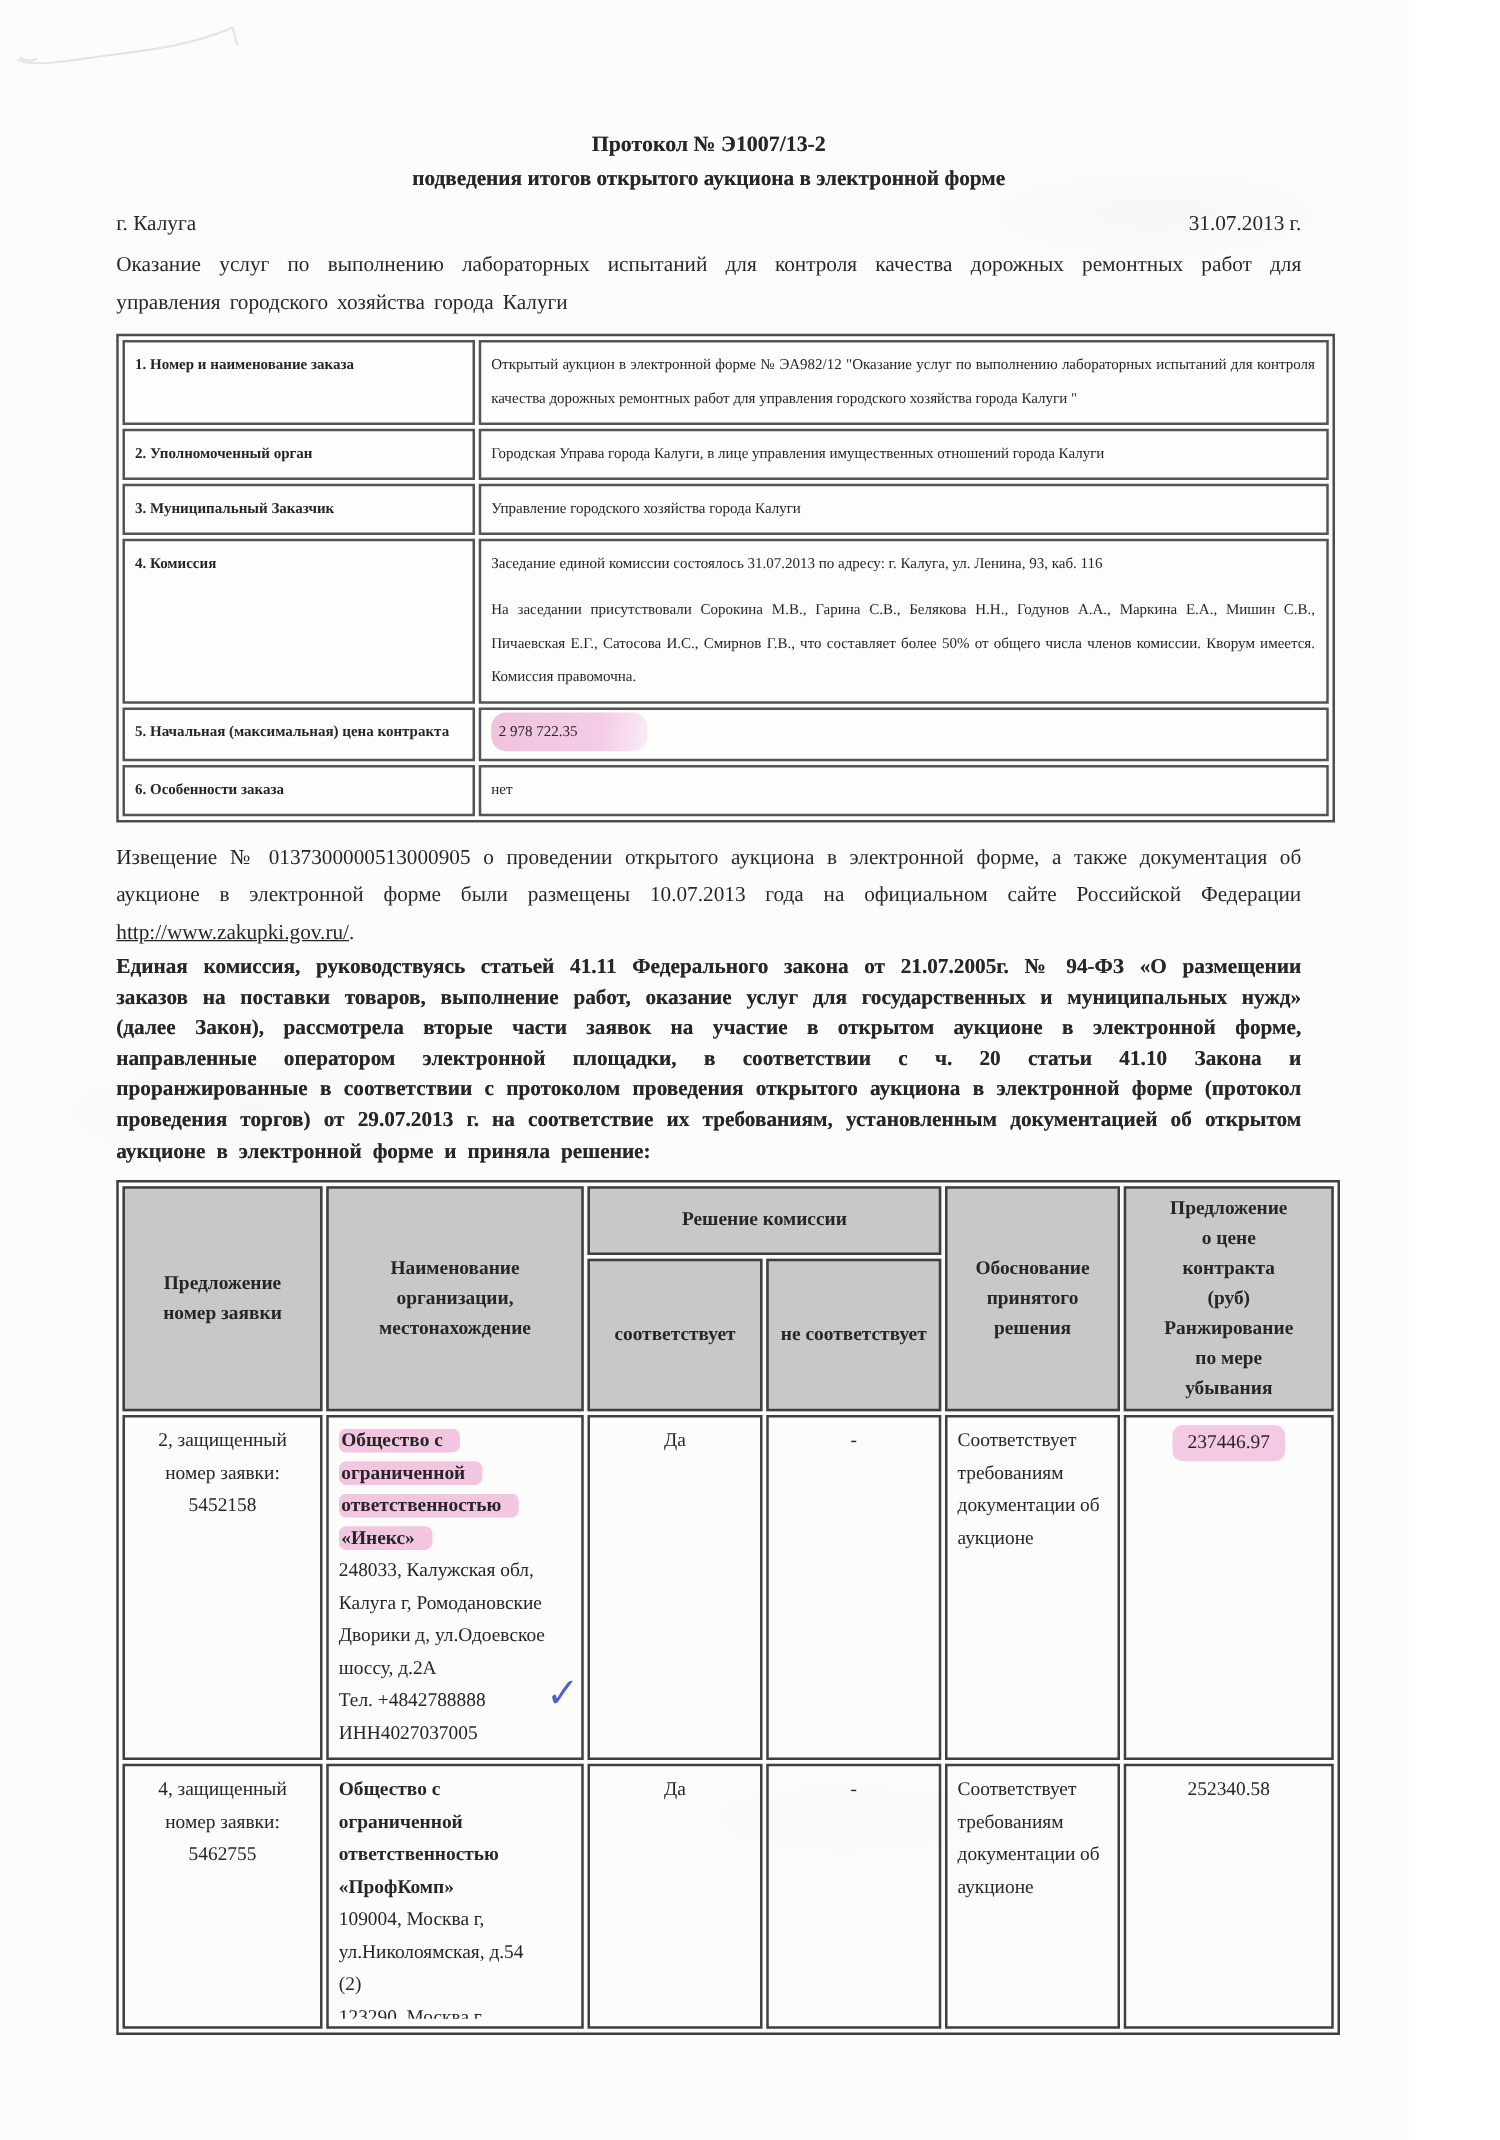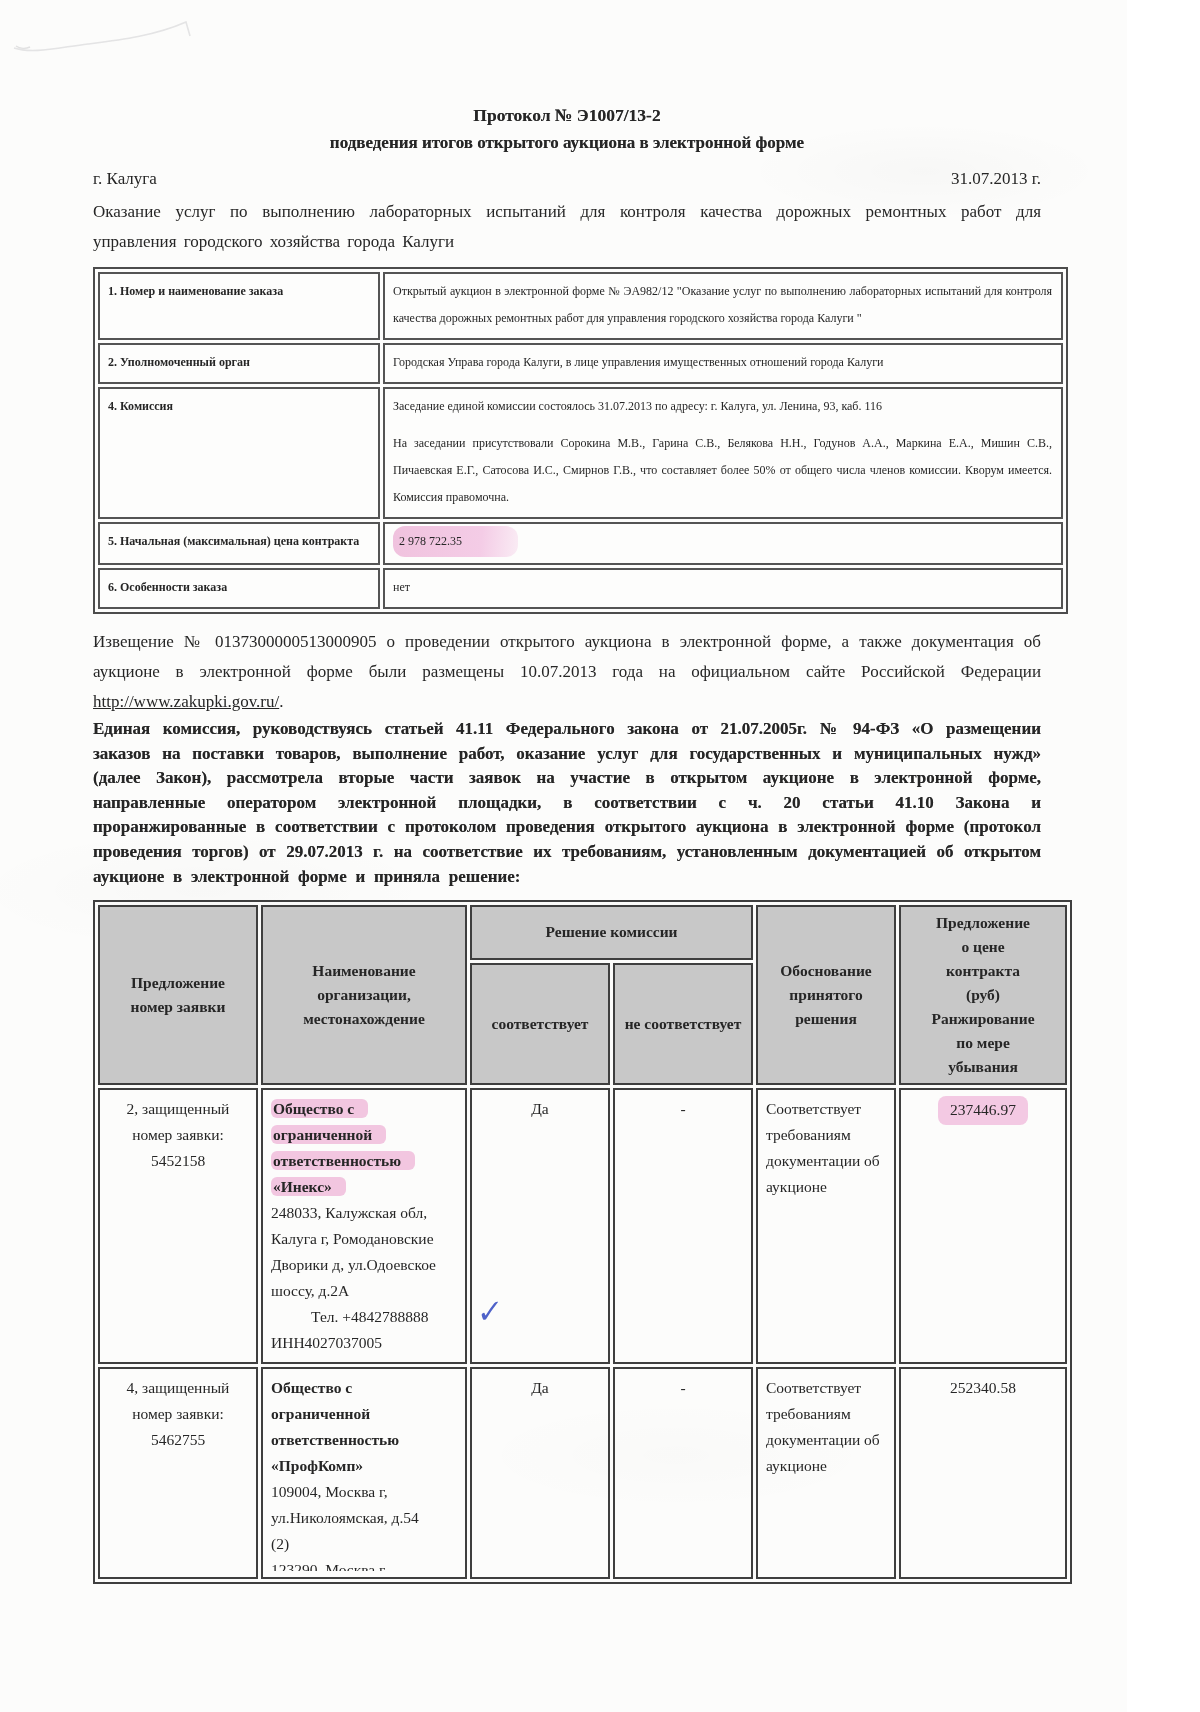--- a/index.html
+++ b/index.html
@@ -136,21 +136,21 @@
     border-radius: 12px;
     padding: 2px 56px 2px 6px;
     margin-top: -2px;
   }
   .hl-pink-num {
     display: inline-block;
     background: #f3c9e3;
     border-radius: 8px;
     padding: 1px 12px 2px 12px;
   }
-  .phone-line { position: relative; margin-left: 40px; }
+  .phone-line { position: relative; }
   .check-icon {
     position: absolute;
     left: 166px;
     top: -6px;
     color: #3d52c4;
     font-family: "DejaVu Sans", sans-serif;
     font-size: 31px;
     font-weight: bold;
     transform: rotate(-6deg) skewX(-8deg);
     opacity: 0.9;
@@ -184,20 +184,24 @@
           <col>
         </colgroup>
       <tbody>
         <tr>
           <td class="label-cell">1. Номер и наименование заказа</td>
           <td class="value-cell">Открытый аукцион в электронной форме № ЭА982/12 "Оказание услуг по выполнению лабораторных испытаний для контроля качества дорожных ремонтных работ для управления городского хозяйства города Калуги "</td>
         </tr>
         <tr>
           <td class="label-cell">2. Уполномоченный орган</td>
           <td class="value-cell">Городская Управа города Калуги, в лице управления имущественных отношений города Калуги</td>
+        </tr>
+        <tr>
+          <td class="label-cell">3. Муниципальный Заказчик</td>
+          <td class="value-cell no-justify">Управление городского хозяйства города Калуги</td>
         </tr>
         <tr>
           <td class="label-cell">4. Комиссия</td>
           <td class="value-cell">
             <div class="cell-para">Заседание единой комиссии состоялось 31.07.2013 по адресу: г. Калуга, ул. Ленина, 93, каб. 116</div>
             <div class="cell-para">На заседании присутствовали  Сорокина М.В.,  Гарина С.В.,  Белякова Н.Н., Годунов А.А., Маркина Е.А.,  Мишин С.В.,  Пичаевская Е.Г., Сатосова И.С., Смирнов Г.В.,    что составляет более 50% от общего числа членов комиссии. Кворум имеется. Комиссия правомочна.</div>
           </td>
         </tr>
         <tr>
           <td class="label-cell">5. Начальная (максимальная) цена контракта</td>

